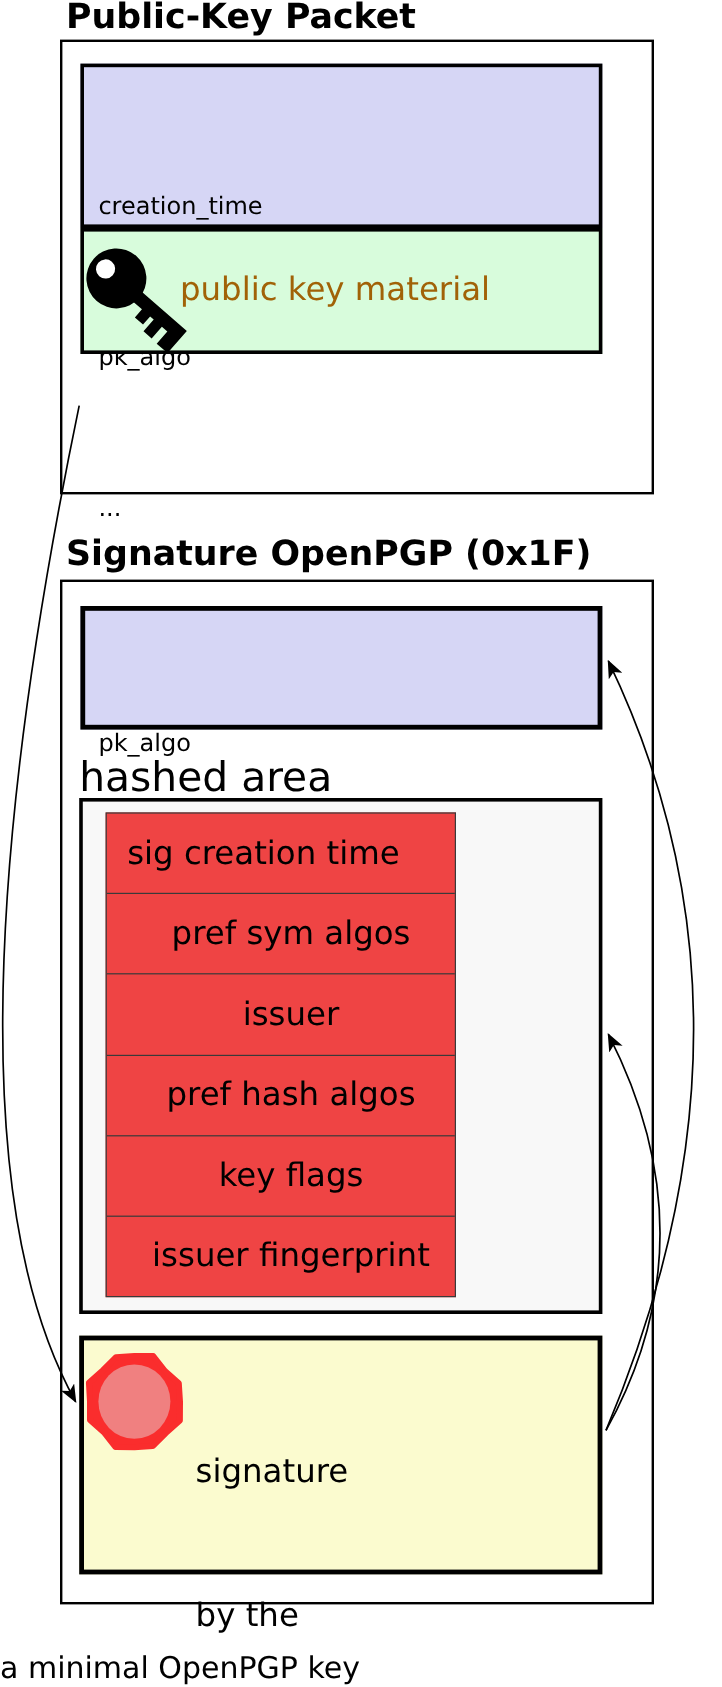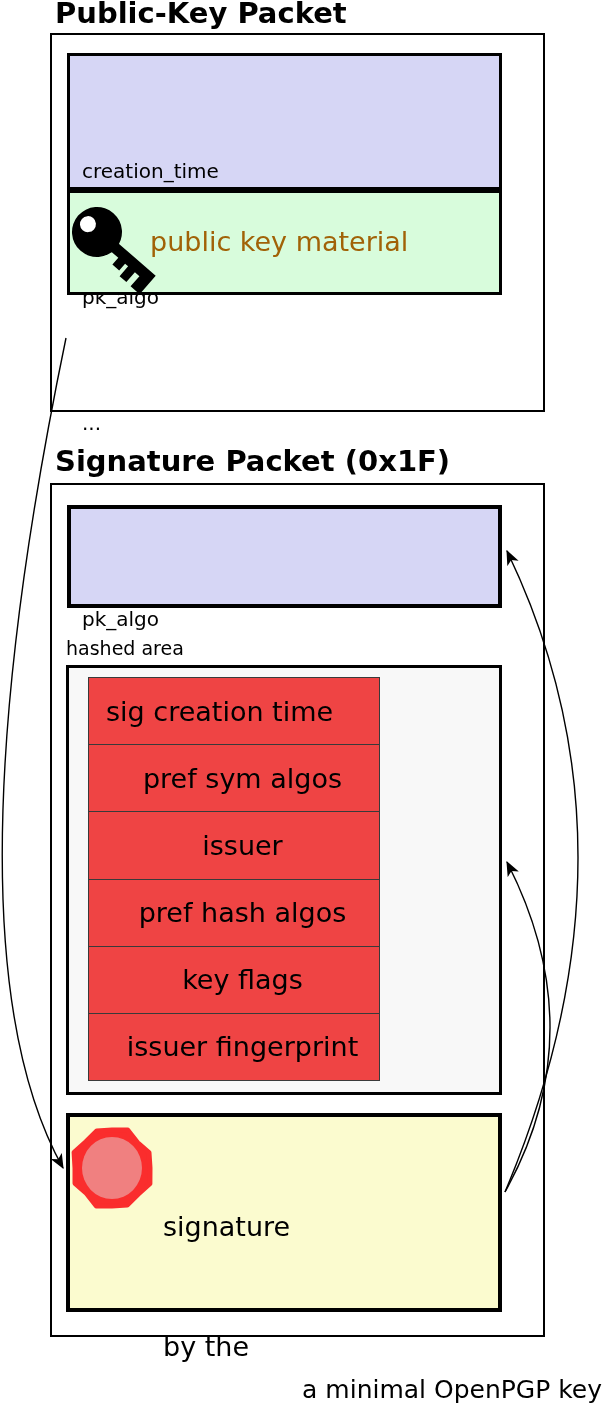--- a/index.html
+++ b/index.html
@@ -16,36 +16,36 @@
   #pk-outer{left:50px;top:33px;width:495px;height:379px;}
   #sig-outer{left:50px;top:483px;width:495px;height:854px;}
   .lavender{position:absolute;background:#d6d6f5;border:3px solid #000;}
   #pk-header{left:67px;top:53px;width:435px;height:137px;}
   #sig-header{left:67px;top:505px;width:435px;height:103px;border-width:4px;}
   .field-lines{position:absolute;font-size:20px;line-height:42px;white-space:pre;}
   #pk-header-lines{left:82px;top:66px;}
   #sig-header-lines{left:82px;top:519px;line-height:40px;}
   #green-box{position:absolute;left:67px;top:190px;width:435px;height:105px;background:#d8fcdc;border:3px solid #000;}
   #green-label{position:absolute;left:150px;top:226px;font-size:27px;line-height:31px;color:#a16207;white-space:nowrap;}
-  #hashed-label{position:absolute;left:66px;top:633px;font-size:19px;line-height:31px;}
+  #hashed-label{position:absolute;left:66px;top:633px;font-size:34px;line-height:31px;}
   #hashed-box{position:absolute;left:66px;top:665px;width:436px;height:430px;background:#f8f8f8;border:3px solid #000;}
   #subpacket-table{
     position:absolute;left:88px;top:677px;width:292px;height:404px;
     background:#ef4444;border:1.5px solid #3a3a3a;
     display:flex;flex-direction:column;
   }
   .trow{flex:1;display:flex;align-items:center;padding-left:17px;font-size:27px;}
   .trow + .trow{border-top:1.5px solid #3a3a3a;justify-content:center;}
   #yellow-box{position:absolute;left:66px;top:1113px;width:436px;height:199px;background:#fbfbcf;border:4px solid #000;}
   #sig-lines{position:absolute;left:163px;top:1127px;font-size:27px;line-height:40px;white-space:pre;}
   .icon-svg{position:absolute;}
   #key-icon{left:70px;top:199px;}
   #seal-icon{left:70px;top:1125px;}
   #arrow-layer{position:absolute;left:0;top:0;width:602px;height:1406px;pointer-events:none;}
-  #caption{position:absolute;left:0;top:1374px;width:602px;text-align:right;font-size:25px;line-height:31px;}
+  #caption{position:absolute;left:0;top:1374px;width:602px;text-align:left;font-size:25px;line-height:31px;}
 </style>
 </head>
 <body>
 
 <div class="canvas">
 
   <div class="title" id="title-pk">Public-Key Packet</div>
 
   <div class="outer-box" id="pk-outer"></div>
 
@@ -59,21 +59,21 @@
   <div id="green-box"></div>
   <svg class="icon-svg" id="key-icon" width="88" height="98" viewBox="0 0 88 98">
     <g transform="rotate(41 27 33)">
       <circle cx="27" cy="33" r="25" fill="#000"></circle>
       <circle cx="15" cy="33" r="8" fill="#fff"></circle>
       <path fill="#000" d="M48,27.5 L100,27.5 L100,52 L88,52 L88,38.5 L82,38.5 L82,51.5 L73,51.5 L73,38.5 L69,38.5 L69,47.5 L60,47.5 L60,38.5 L48,38.5 Z"></path>
     </g>
   </svg>
   <div id="green-label">public key material</div>
 
-  <div class="title" id="title-sig">Signature Packet (0x1F)</div>
+  <div class="title" id="title-sig">Signature OpenPGP (0x1F)</div>
 
   <div class="outer-box" id="sig-outer"></div>
 
   <div class="lavender" id="sig-header"></div>
   <div class="field-lines" id="sig-header-lines">
     <div>pk_algo</div>
     <div>hash_algo</div>
   </div>
 
   <div id="hashed-label">hashed area</div>

